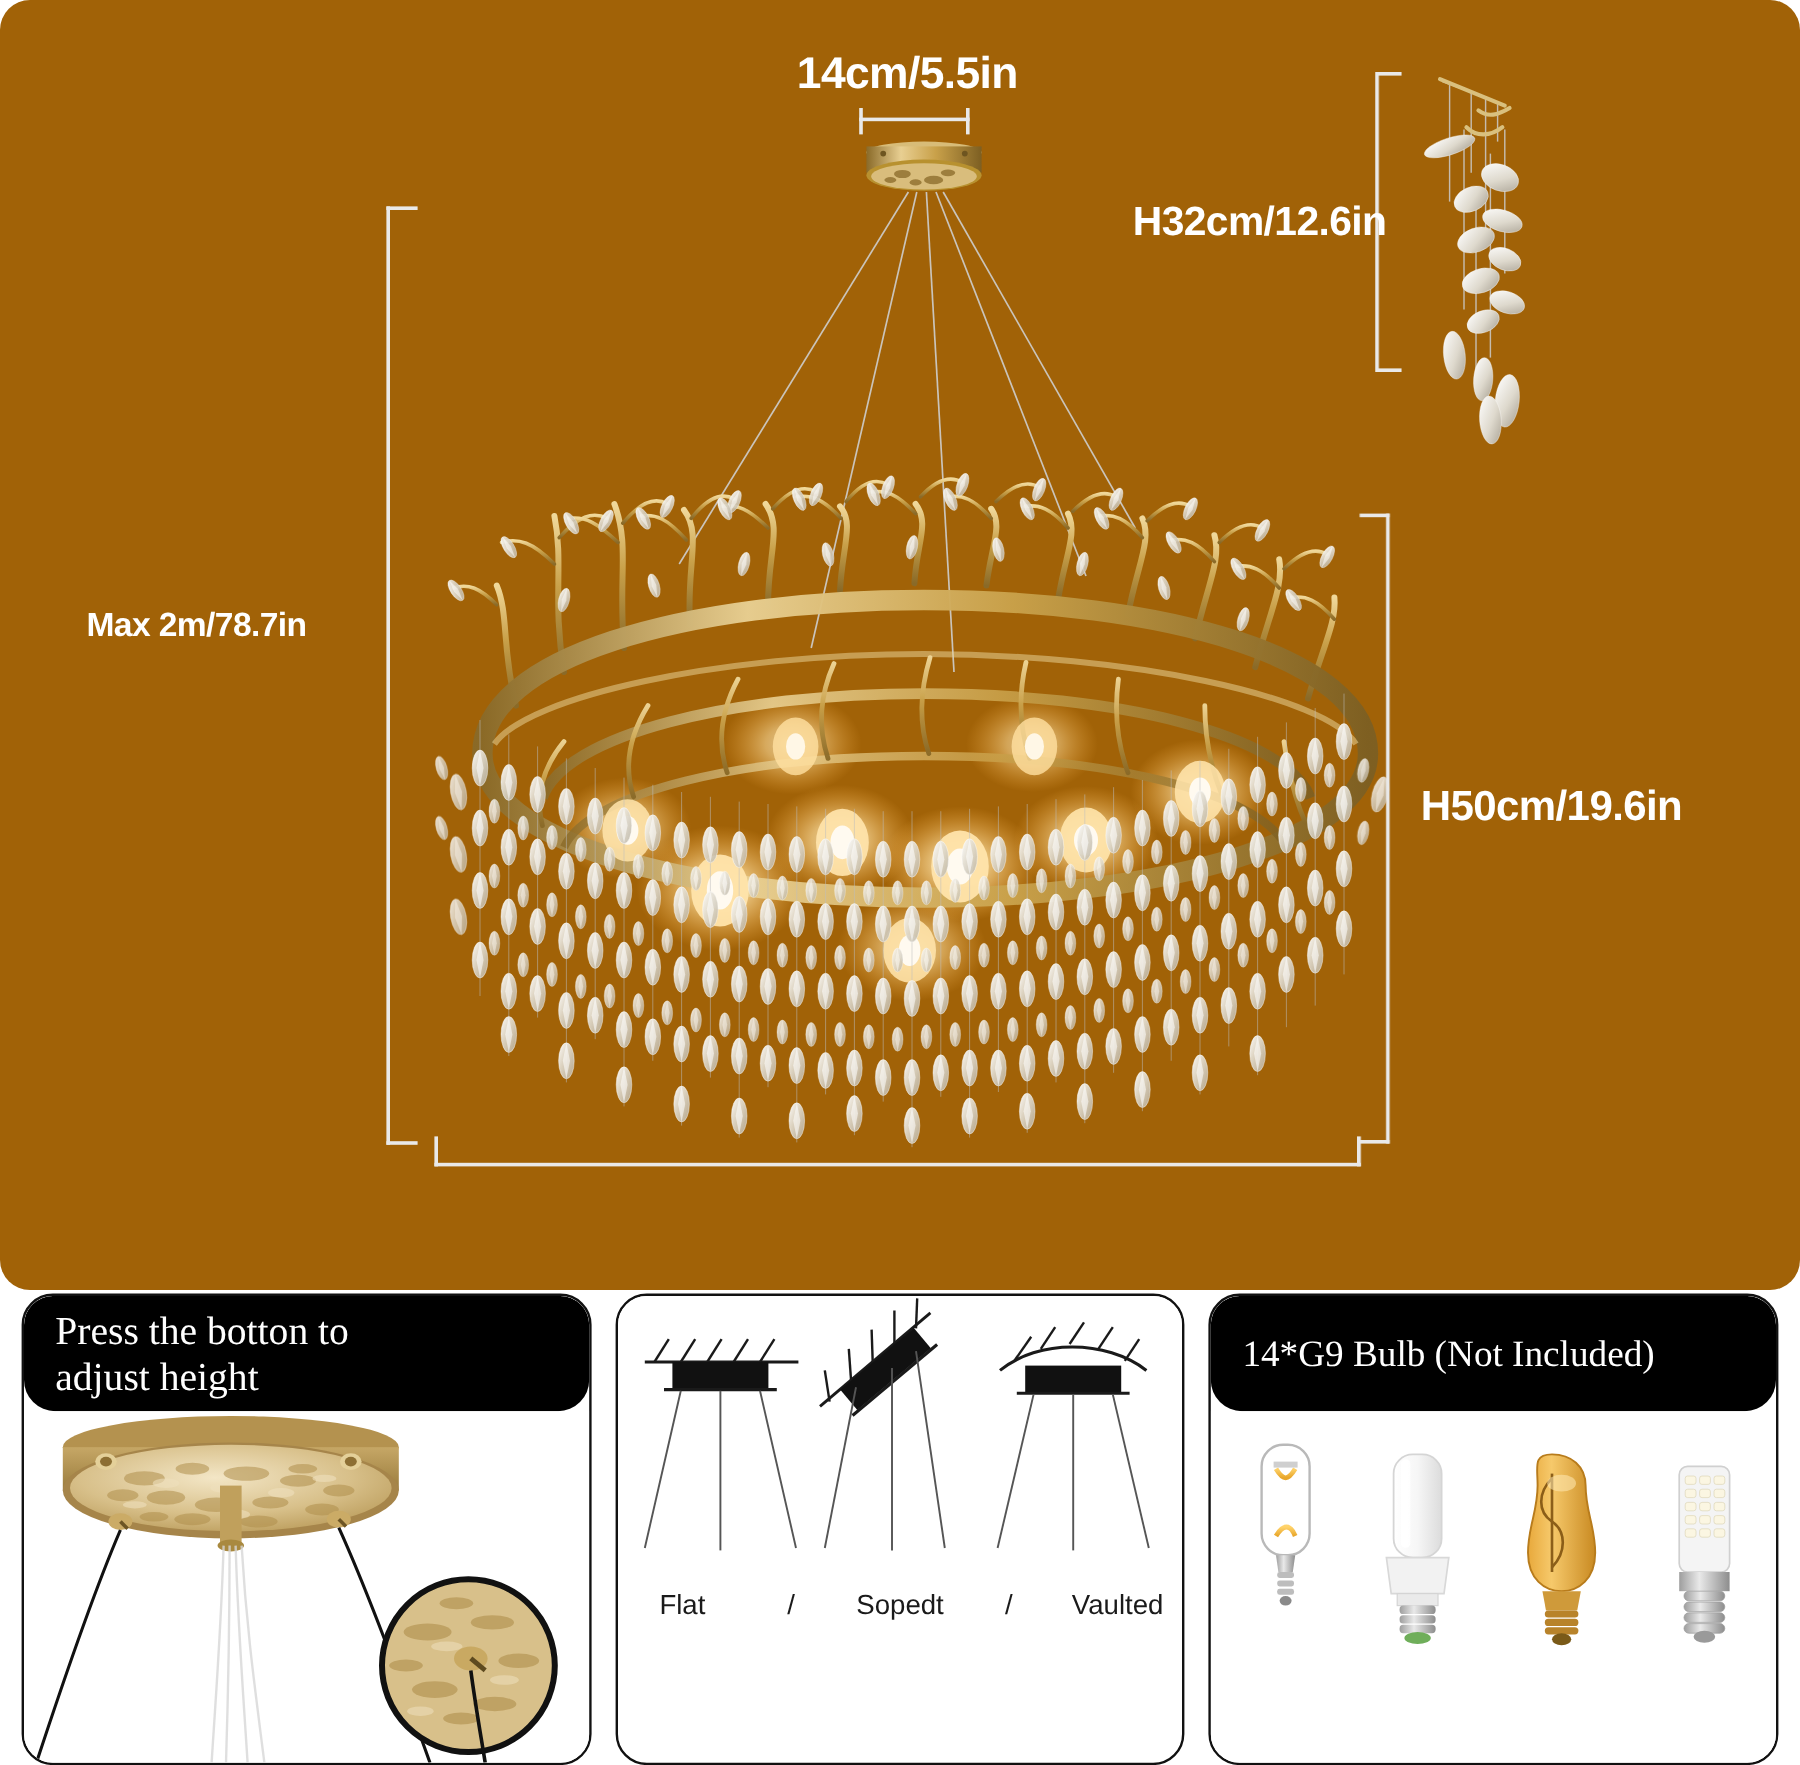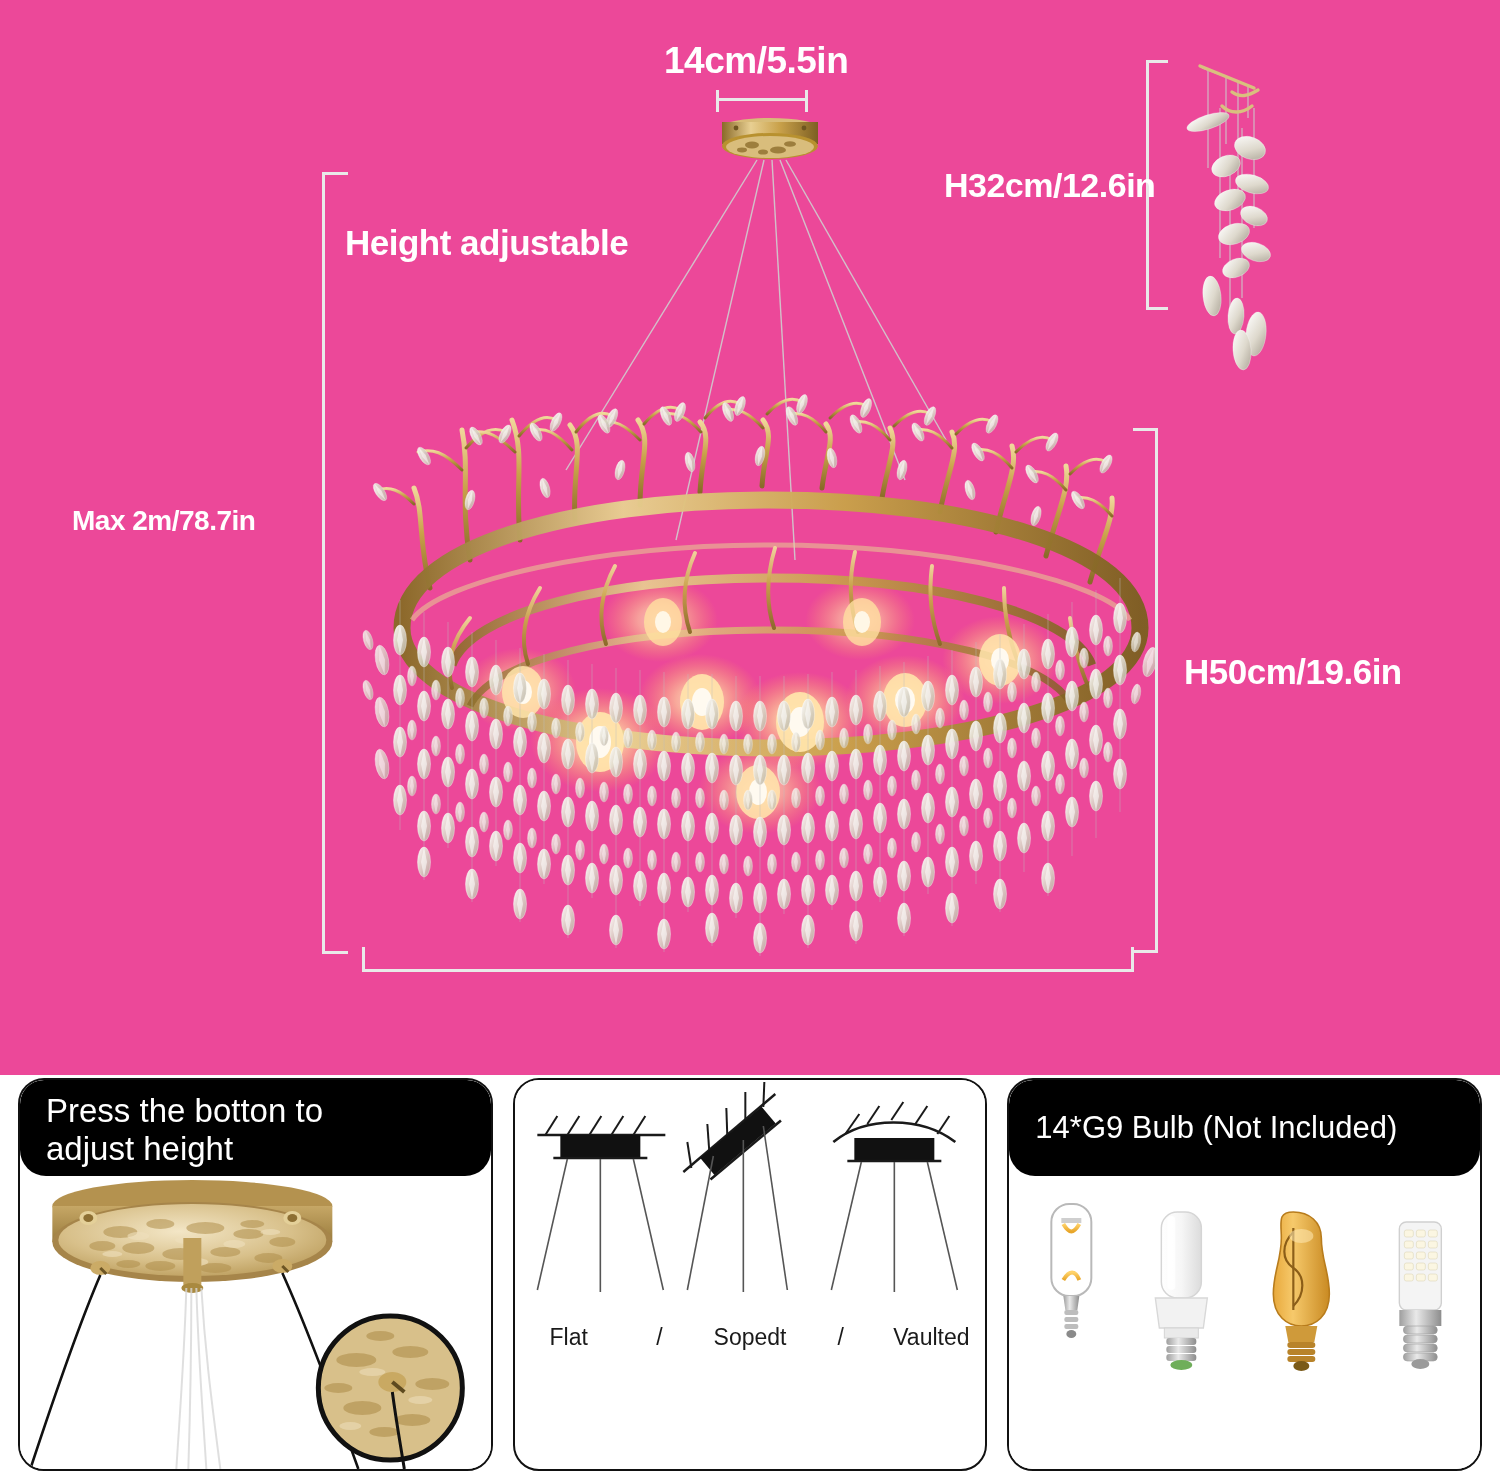--- a/index.html
+++ b/index.html
@@ -8,21 +8,21 @@
     background: #ffffff;
     font-family: "Liberation Sans", sans-serif;
     overflow: hidden;
   }
   #root { position: relative; width: 1500px; height: 1471px; background:#fff; }
 
   
   .hero {
     position: absolute; left: 0; top: 0;
     width: 1500px; height: 1075px;
-    background: #ec4899; overflow: hidden;
+    background: #a16207; overflow: hidden; border-radius: 25px;
   }
 
   
   .dim {
     position: absolute;
     color: #ffffff;
     font-weight: bold;
     font-family: "Liberation Sans", sans-serif;
     white-space: nowrap;
     letter-spacing: -0.5px;
@@ -86,21 +86,21 @@
     border-radius: 24px 24px 26px 26px;
     height: 96px;
     display: flex; align-items: center;
     padding: 0 26px;
   }
   .card-head.two-line { align-items: flex-start; padding-top: 12px; }
   .card-title {
     color: #ffffff;
     font-size: 33px;
     line-height: 1.14;
-    font-family: Liberation Sans, sans-serif;
+    font-family: Liberation Serif, serif;
     white-space: pre-line;
   }
   .card-title.sm { font-size: 31px; }
   .card-body { position: relative; height: 293px; background: #fff; }
 
   
   .ceil-labels {
     position: absolute; left: 0; right: 0; bottom: 22px;
     display: flex; align-items: center; justify-content: center;
     gap: 16px; font-size: 23px; color: #1a1a1a;
@@ -649,21 +649,20 @@
     <div class="bk bk-bh"></div>
     <div class="bk bk-bl"></div>
     <div class="bk bk-br"></div>
 
     <div class="bk bk-iv"></div>
     <div class="bk bk-it"></div>
     <div class="bk bk-ib"></div>
 
     <div class="dim dim-top">14cm/5.5in</div>
     <div class="dim dim-h32">H32cm/12.6in</div>
-    <div class="dim dim-adj">Height adjustable</div>
     <div class="dim dim-max">Max 2m/78.7in</div>
     <div class="dim dim-h50">H50cm/19.6in</div>
   </div>
 
   <div class="cards">
 
     <div class="card">
       <div class="card-head two-line">
         <div class="card-title">Press the botton to
 adjust height</div>

